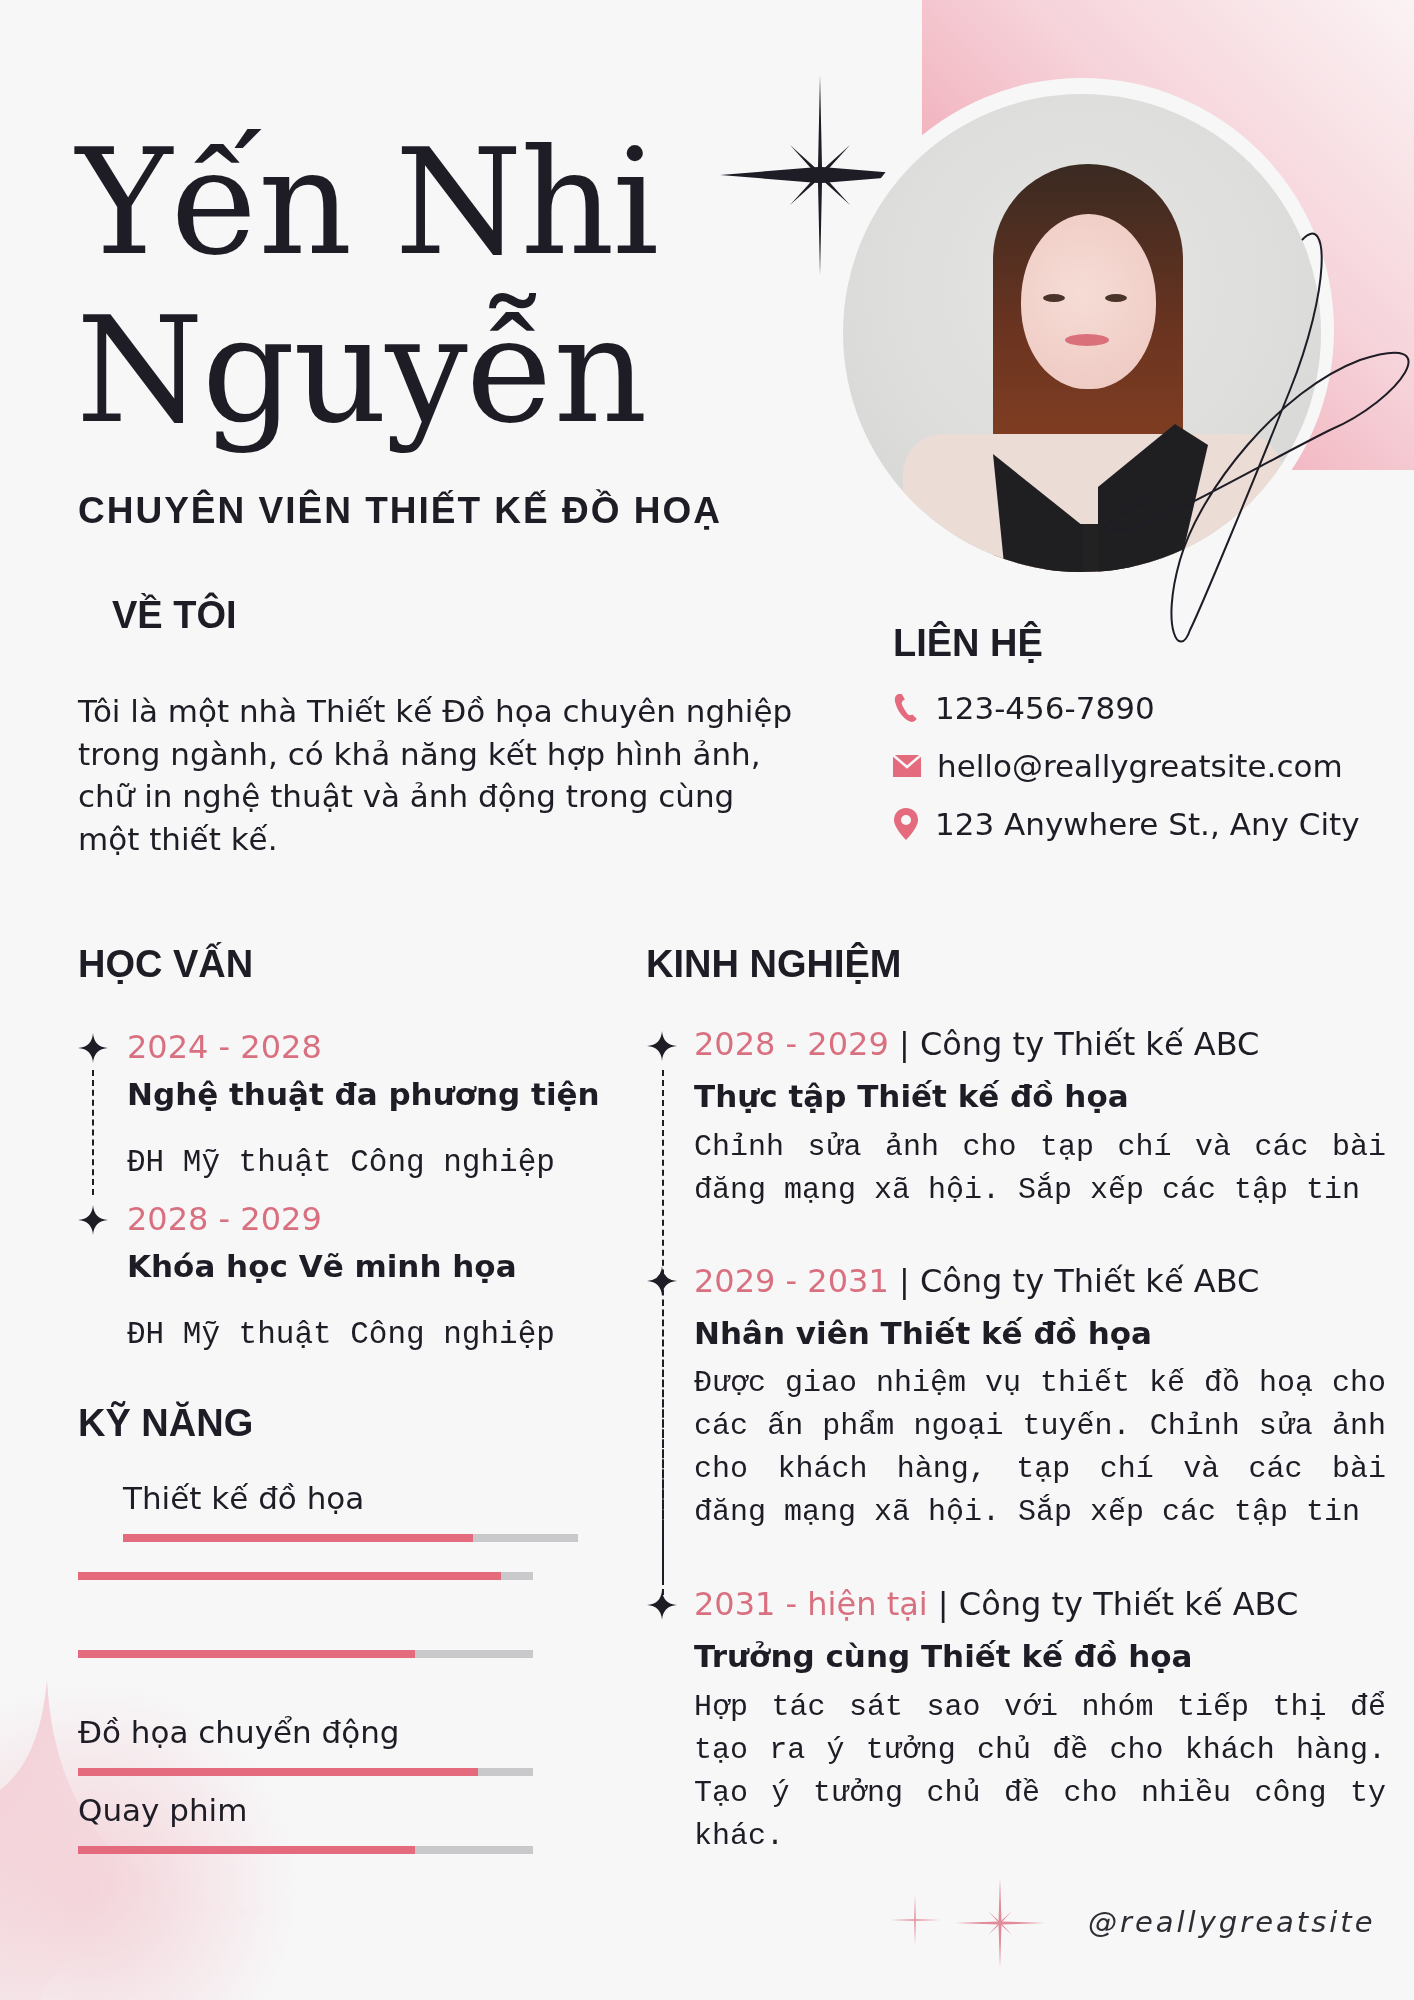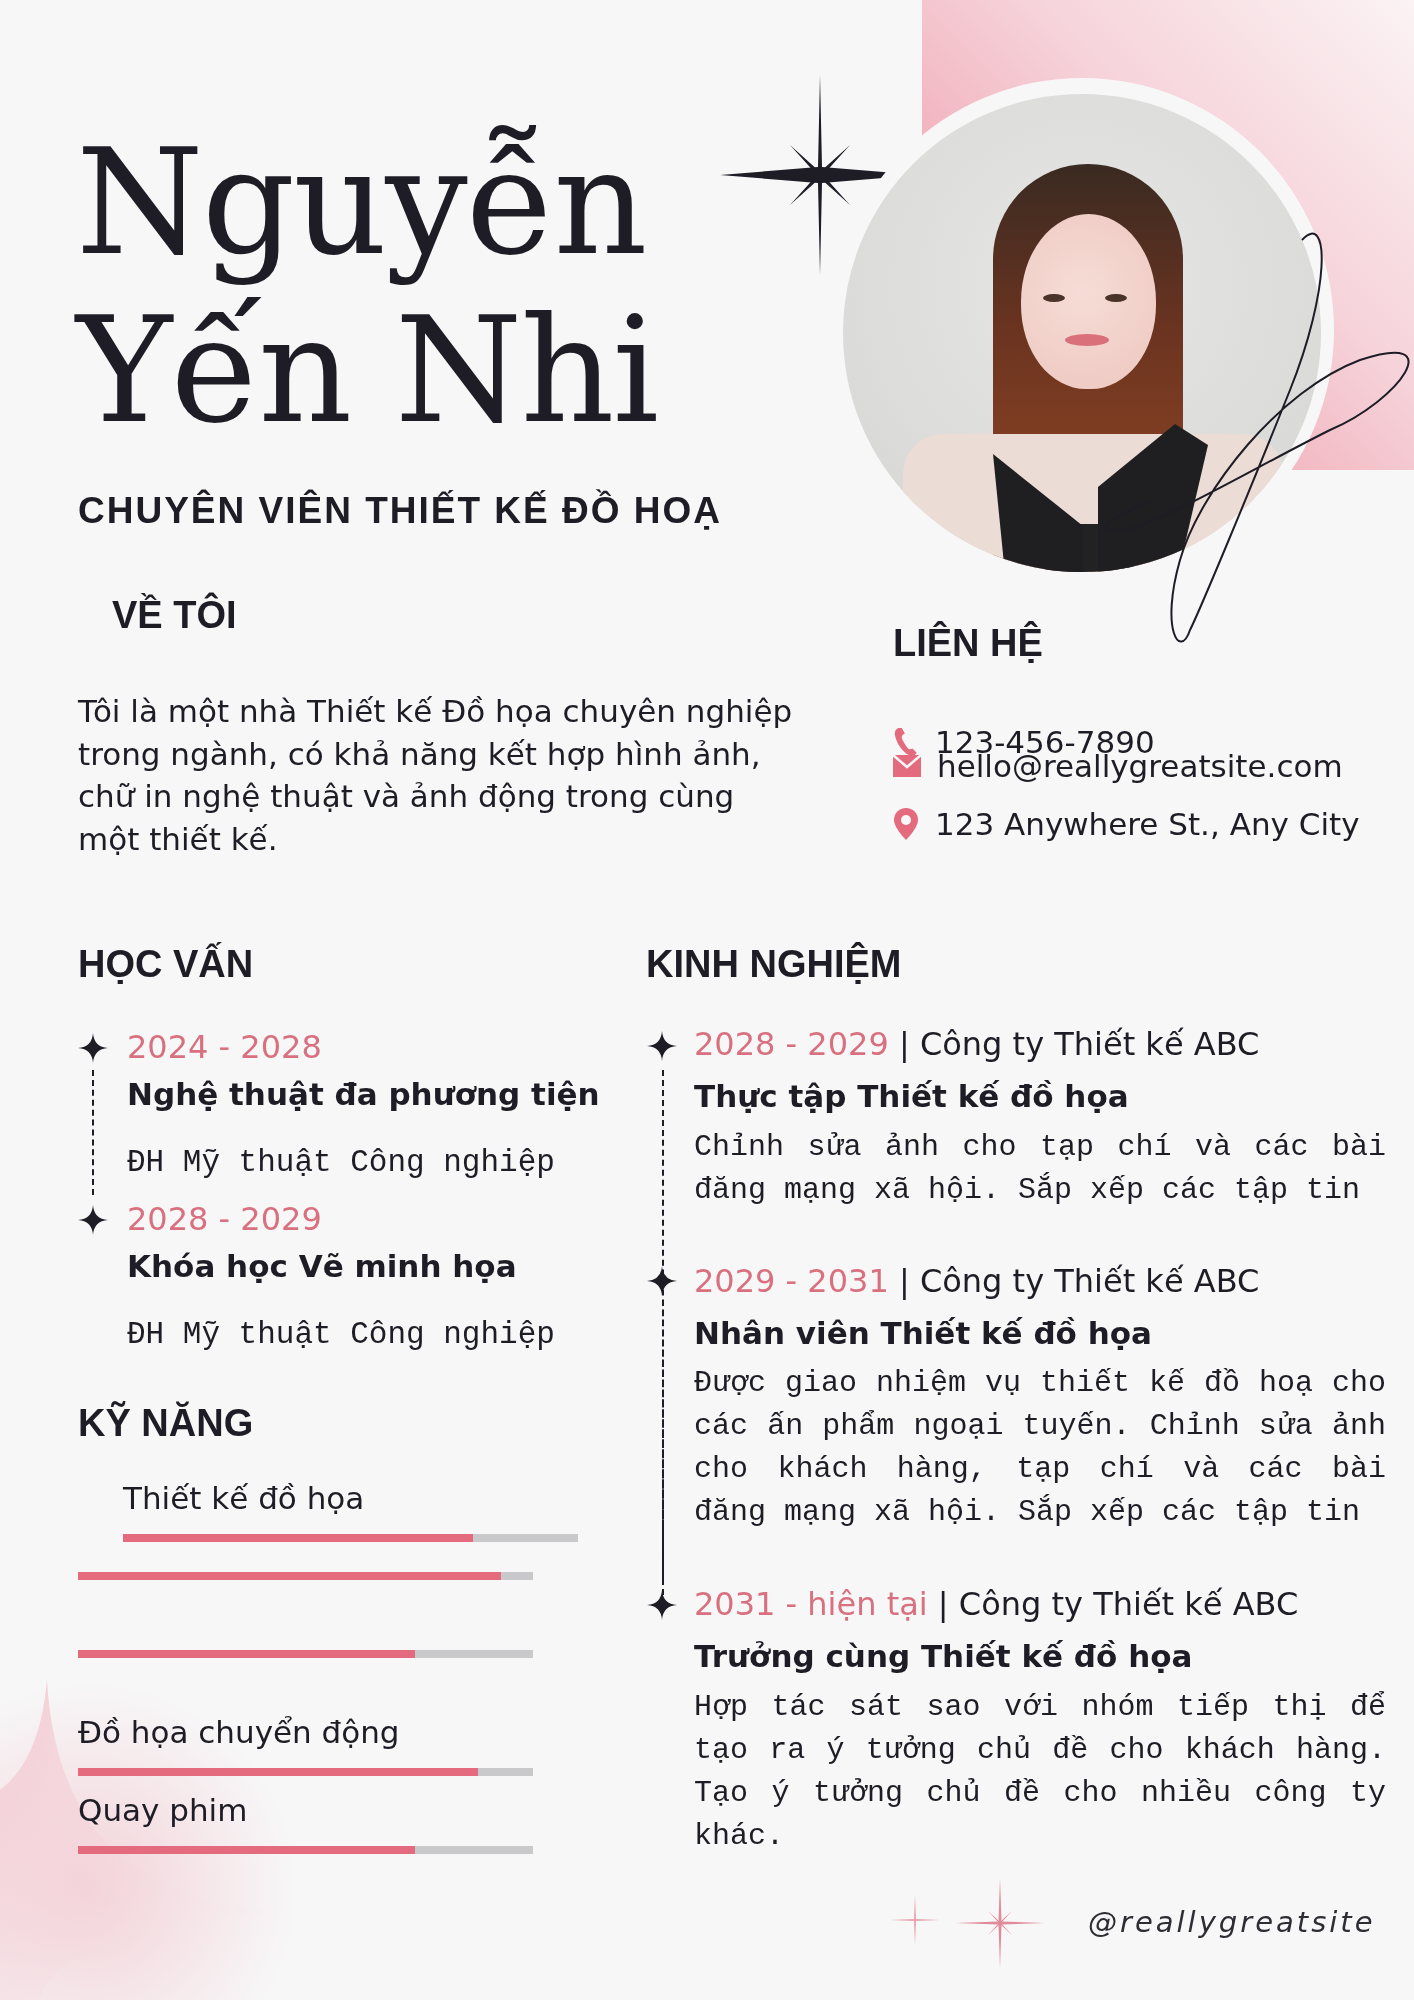--- a/index.html
+++ b/index.html
@@ -79,30 +79,30 @@
   <div class="eye" style="left:200px;"></div>
   <div class="eye" style="left:262px;"></div>
   <div class="lips"></div>
 </div>
 
 <svg class="abs" style="left:1030px;top:230px;" width="384" height="420" viewBox="0 0 384 420">
   <path d="M272,10 C300,-20 300,60 260,160 C220,260 170,380 160,400 C150,430 130,400 150,330 C170,260 250,160 330,130 C420,100 370,170 300,200 C220,240 120,300 90,300 C60,300 80,290 120,270" fill="none" stroke="#1e1d26" stroke-width="2"></path>
 </svg>
 
 <div class="abs name">
+  <div>Yến Nhi</div>
   <div>Nguyễn</div>
-  <div>Yến Nhi</div>
 </div>
 <div class="abs subtitle">CHUYÊN VIÊN THIẾT KẾ ĐỒ HOẠ</div>
 
 <h2 class="sec" style="left:78px;top:594px;margin-left:34px;">VỀ TÔI</h2>
 <p class="abs about-text">Tôi là một nhà Thiết kế Đồ họa chuyên nghiệp trong ngành, có khả năng kết hợp hình ảnh, chữ in nghệ thuật và ảnh động trong cùng một thiết kế.</p>
 
 <h2 class="sec" style="left:893px;top:622px;">LIÊN HỆ</h2>
-<div class="abs contact" style="top:724px;">
+<div class="abs contact" style="top:690px;">
   <svg width="26" height="30" viewBox="0 0 24 28">
       <path d="M5,1 C2,2 1,5 2,9 C4,16 8,22 14,26 C17,28 20,27 22,24 L18,20 C16,21 14,21 13,19 C11,16 9,13 8,10 C8,8 9,7 11,6 L8,1 Z" fill="#e46b7e"></path>
     </svg>
   <span>123-456-7890</span>
 </div>
 <div class="abs contact" style="top:748px;">
   <svg width="28" height="22" viewBox="0 0 28 22">
       <rect x="0" y="0" width="28" height="22" fill="#e46b7e"></rect>
       <path d="M0,0 L14,12 L28,0" fill="none" stroke="#f7f7f8" stroke-width="2.5"></path>
     </svg>

